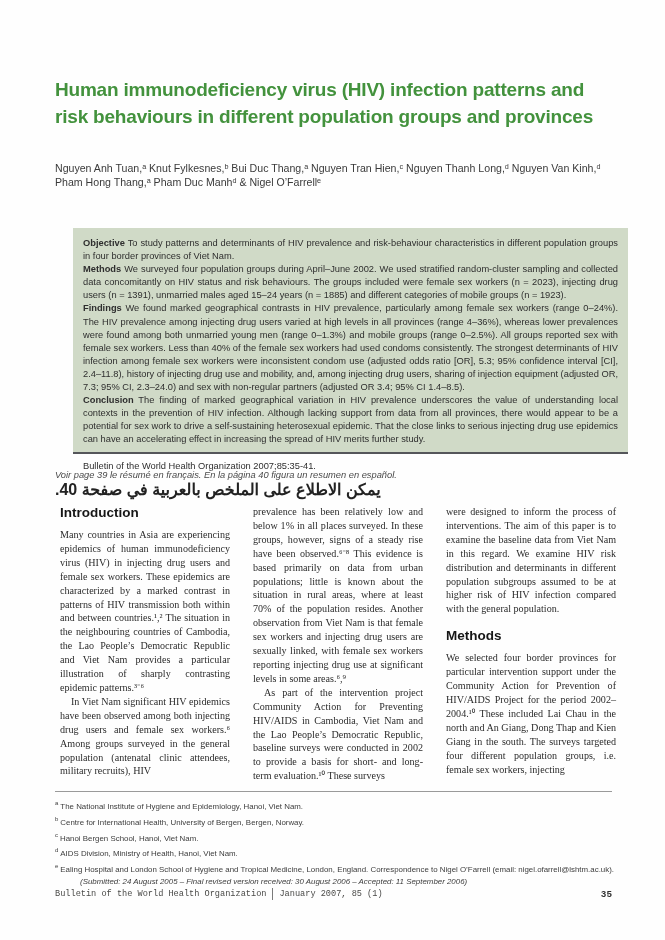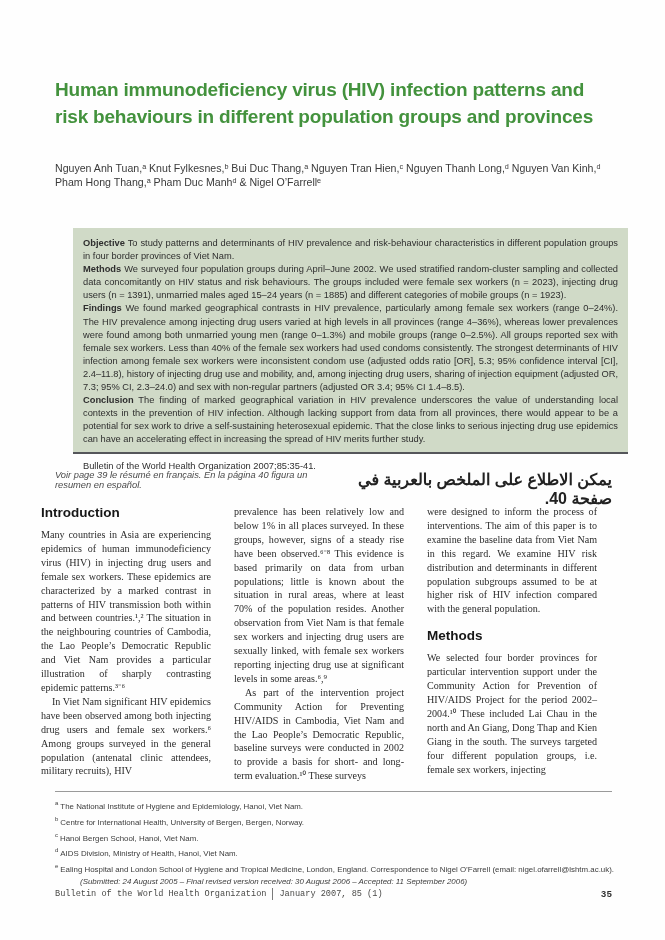--- a/index.html
+++ b/index.html
@@ -13,26 +13,26 @@
 
   
   .abstract-box{position:absolute;left:39px;top:228px;width:535px;height:213px;
         background:#d0dac7;border-bottom:2.5px solid #55565a;padding:9px 10px 2px 10px;
         font-size:9.3px;line-height:13.1px;color:#2e2e2e;text-align:justify;margin-left:34px;}
   .abstract-box p{margin:0;}
   .abstract-box b{font-weight:bold;}
   .abstract-citation{margin-top:13px !important;text-align:left;}
 
   
-  .resume-row{position:absolute;left:55px;top:470px;width:557px;display:flex;justify-content:center;align-items:flex-start;}
+  .resume-row{position:absolute;left:55px;top:470px;width:557px;display:flex;justify-content:center;align-items:flex-start;flex-direction:column;}
   .resume-latin{font-style:italic;font-size:9.3px;color:#4a4a4a;max-width:370px;}
   .resume-arabic{direction:rtl;font-size:16px;color:#222;font-weight:bold;}
 
   
-  .columns{position:absolute;left:41px;top:505px;width:557px;height:286px;display:flex;gap:23px;overflow:hidden;}
+  .columns{position:absolute;left:60px;top:505px;width:557px;height:286px;display:flex;gap:23px;overflow:hidden;}
   .col{width:170px;flex:0 0 170px;font-family:"Liberation Serif",serif;font-size:10.1px;
        line-height:13.9px;text-align:justify;color:#2b2b2b;hyphens:auto;-webkit-hyphens:auto;}
   .col h2{font-family:"Liberation Sans",sans-serif;font-size:13.5px;line-height:16px;margin:0 0 7px 0;color:#161616;}
   .col h2.methods{margin-top:12px;}
   .col p{margin:0;}
   .col p.indent{text-indent:11px;}
 
   
   .footnote-rule{position:absolute;left:55px;top:791px;width:557px;border-top:1px solid #9a9a9a;}
   .footnotes{position:absolute;left:55px;top:797px;width:560px;font-size:7.9px;line-height:12.2px;color:#3c3c3c;}

